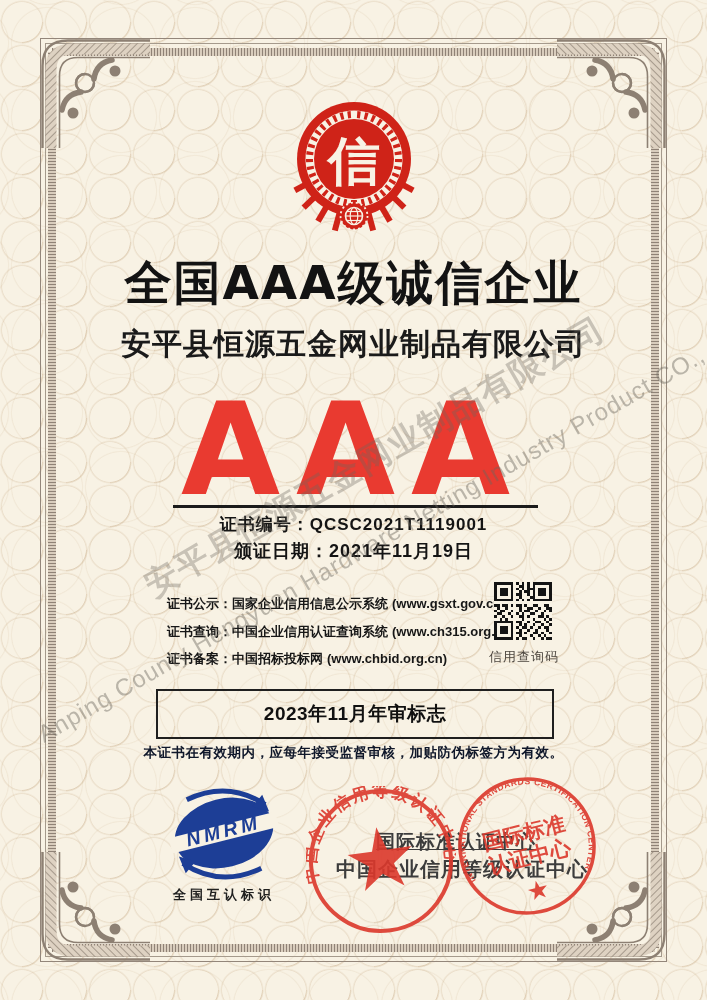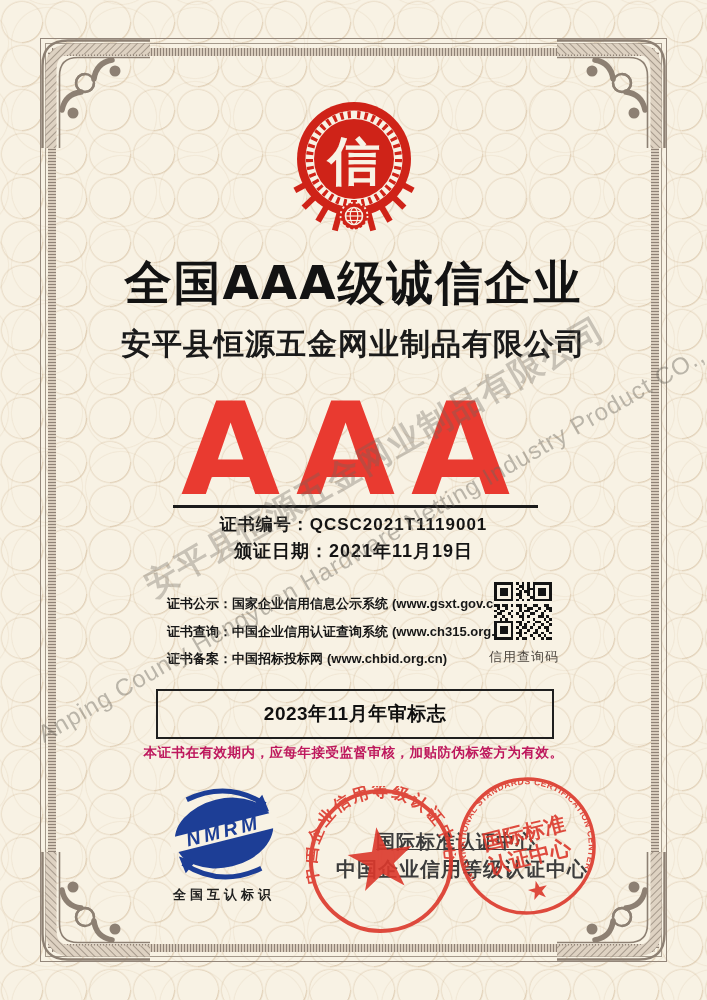--- a/index.html
+++ b/index.html
@@ -64,21 +64,21 @@
   .qr{position:absolute;left:494px;top:582px;width:58px;height:58px;z-index:2;}
   .qr-caption{position:absolute;left:468px;top:648px;width:112px;text-align:center;z-index:2;
     font-size:13px;color:#4c463f;letter-spacing:1px;}
 
   .marks{position:absolute;left:156px;top:689px;width:394px;height:46px;z-index:2;
     border:2px solid #1f1f1f;display:flex;background:transparent;}
   .marks .cell{flex:1;display:flex;align-items:center;justify-content:center;
     font-size:19px;font-weight:700;color:#101010;letter-spacing:.5px;}
   .marks .cell + .cell{border-left:2px solid #1f1f1f;}
   .notice{position:absolute;left:0;right:0;top:744px;text-align:center;z-index:2;
-    font-size:13.5px;font-weight:800;color:#be185d;letter-spacing:.5px;}
+    font-size:13.5px;font-weight:800;color:#0f172a;letter-spacing:.5px;}
 
   .nmrm{position:absolute;left:156px;top:784px;width:136px;height:100px;z-index:2;}
   .nmrm-caption{position:absolute;left:148px;top:886px;width:152px;text-align:center;z-index:2;
     font-size:13px;font-weight:700;color:#20201f;letter-spacing:4px;}
 
   .issuer1{position:absolute;left:350px;top:829px;width:212px;text-align:center;z-index:3;
     font-size:19px;font-weight:600;color:#3c3c3c;letter-spacing:1px;text-decoration:underline;}
   .issuer2{position:absolute;left:328px;top:856px;width:268px;text-align:center;z-index:3;
     font-size:20px;font-weight:600;color:#3c3c3c;letter-spacing:1px;}
 

